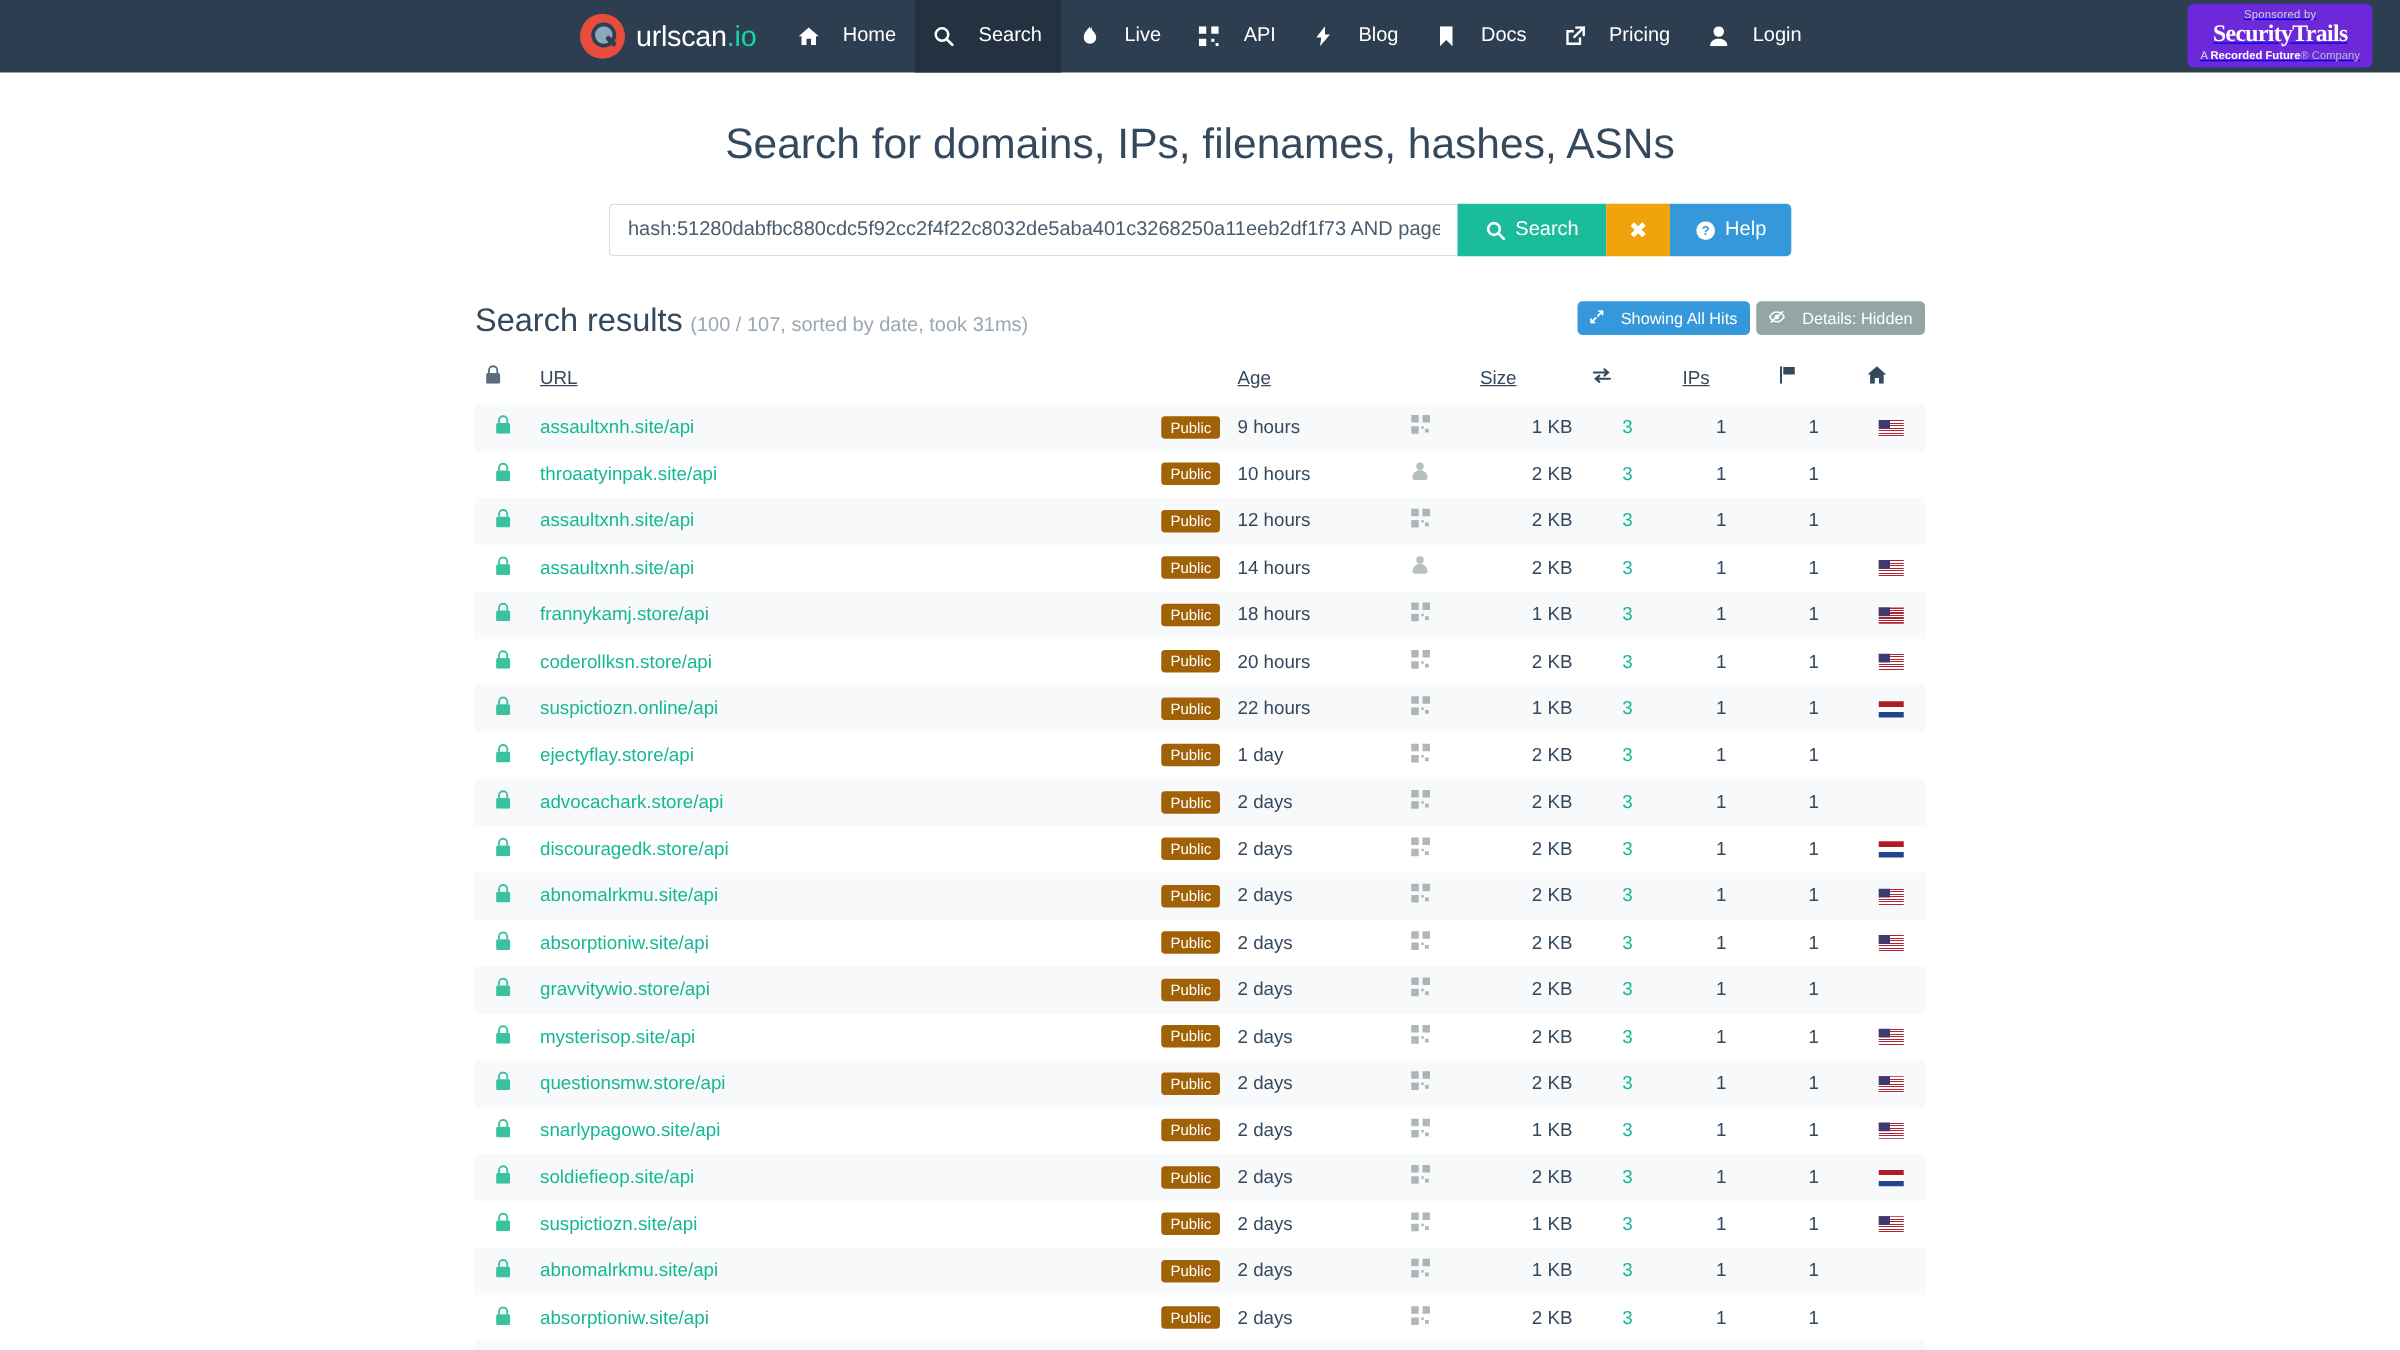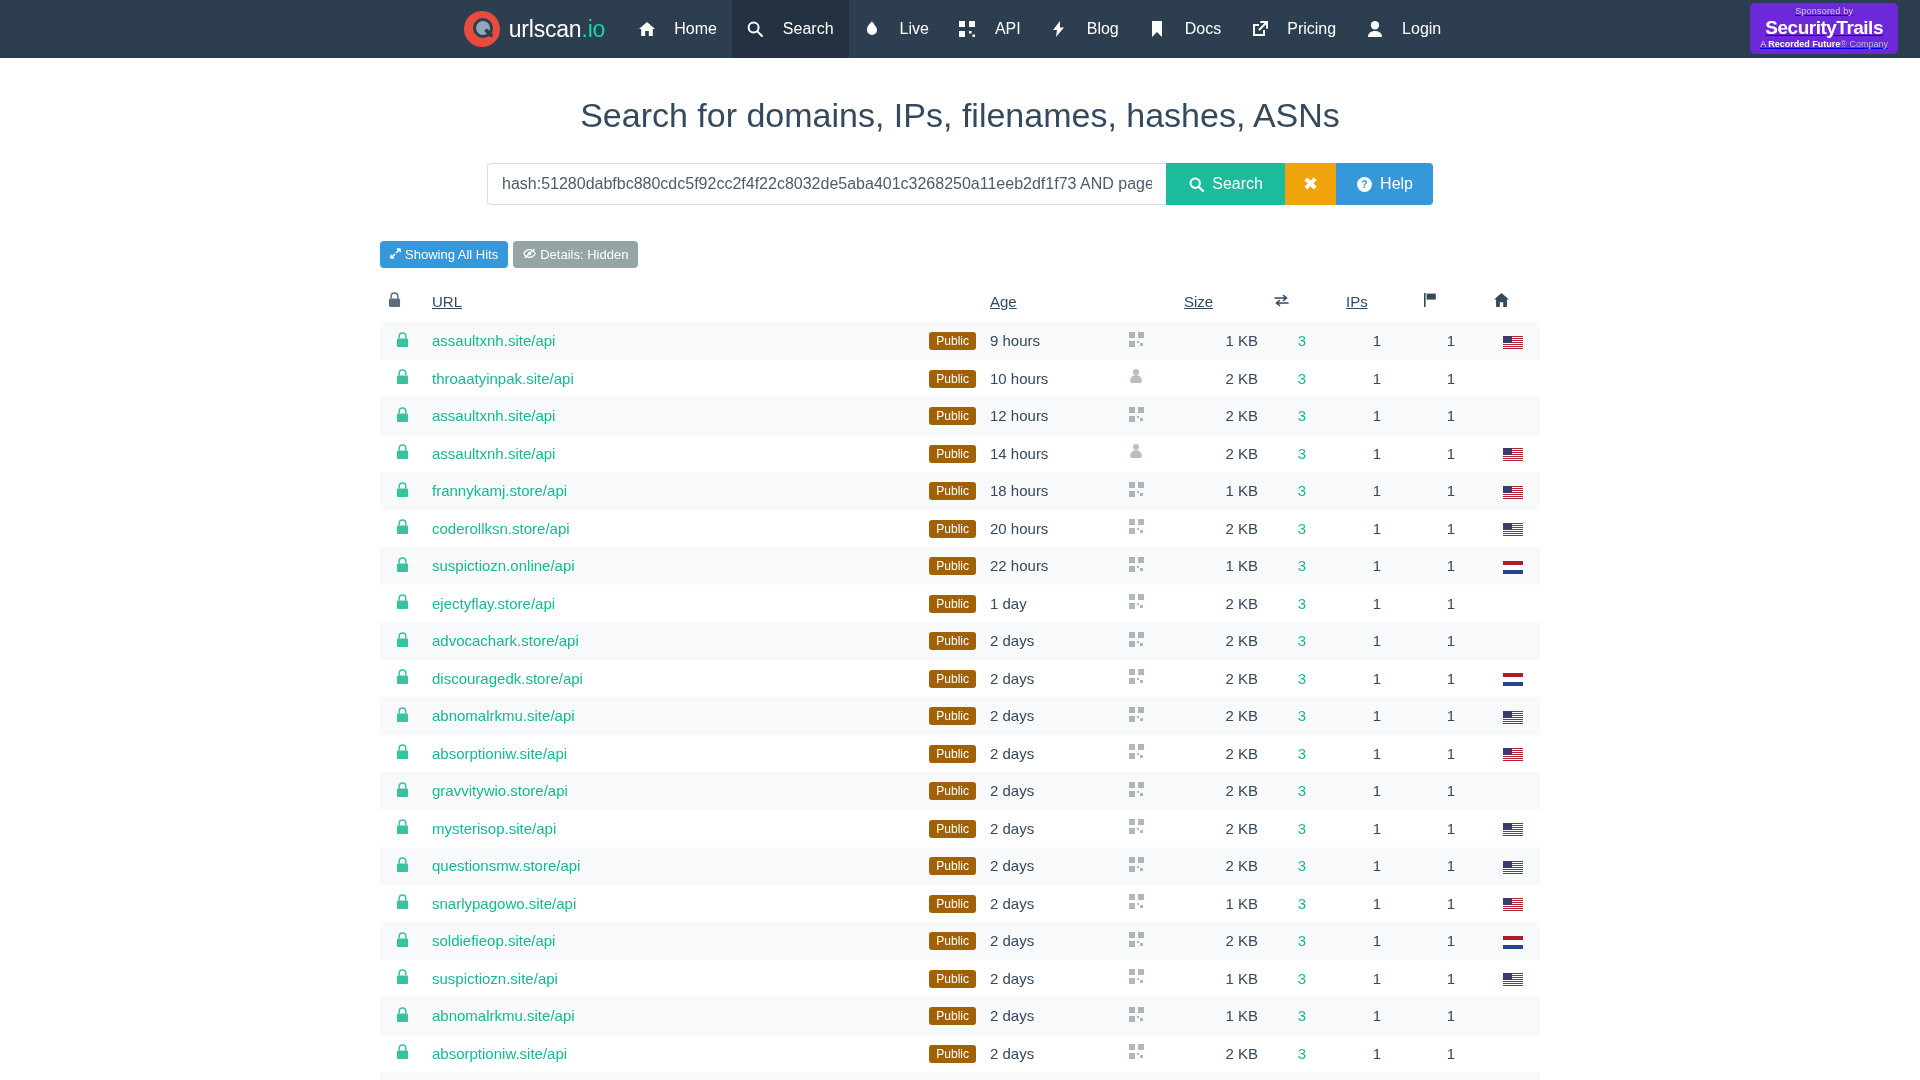--- a/index.html
+++ b/index.html
@@ -102,20 +102,21 @@
     display: block;
     margin-bottom: 2px;
     letter-spacing: .2px;
   }
   .sponsor .sp2 {
     font-size: 19px;
     font-weight: bold;
     color: #ffffff;
     display: block;
     letter-spacing: -0.5px;
+    font-family: Liberation Serif, serif;
   }
   .sponsor .sp3 {
     font-size: 9px;
     color: #dde4ea;
     display: block;
     margin-top: 3px;
   }
   .sponsor .sp3 b { color: #ffffff; }
   .sponsor .sp3 .dim { color: #b4c0cb; }
 
@@ -184,21 +185,21 @@
   }
   .results-meta {
     font-size: 16px;
     color: #9aa7b3;
     margin-left: 6px;
   }
   .head-btns { display: flex; gap: 5px; padding-bottom: 4px; }
   .pill {
     display: inline-flex;
     align-items: center;
-    gap: 4px;
+    gap: 14px;
     font-size: 13px;
     color: #fff;
     border-radius: 4px;
     padding: 6px 10px;
     border: none;
     cursor: pointer;
     font-family: "Liberation Sans", sans-serif;
     white-space: nowrap;
   }
   .pill-blue { background: #3498db; }
@@ -443,20 +444,23 @@
         <svg width="15" height="15" viewBox="0 0 16 16">
           <circle cx="8" cy="8" r="8" fill="#fff"></circle>
           <text x="8" y="12" font-size="11" font-weight="bold" text-anchor="middle" fill="#3498db" font-family="Liberation Sans, sans-serif">?</text>
         </svg>
       </span>
       <span>Help</span>
     </button>
   </div>
 
   <div class="results-head">
+    <div>
+      <span class="results-title">Search results</span><span class="results-meta">(100 / 107, sorted by date, took 31ms)</span>
+    </div>
     <div class="head-btns">
       <button class="pill pill-blue">
         <span>
           <svg width="11" height="11" viewBox="0 0 12 12" fill="none" stroke="#fff" stroke-width="1.6" stroke-linecap="round">
             <path d="M7 5 11 1M11 1H8M11 1v3M5 7 1 11M1 11h3M1 11V8"></path>
           </svg>
         </span>
         <span>Showing All Hits</span>
       </button>
       <button class="pill pill-grey">

